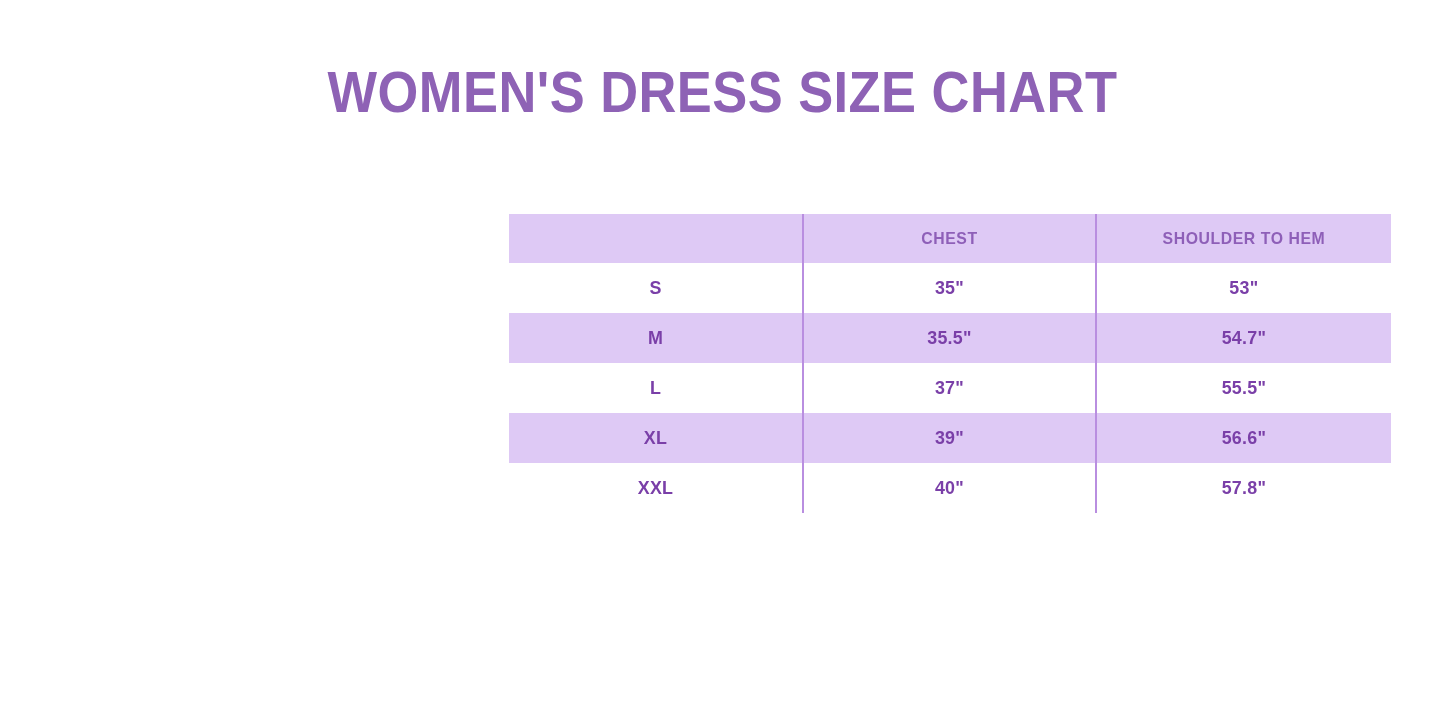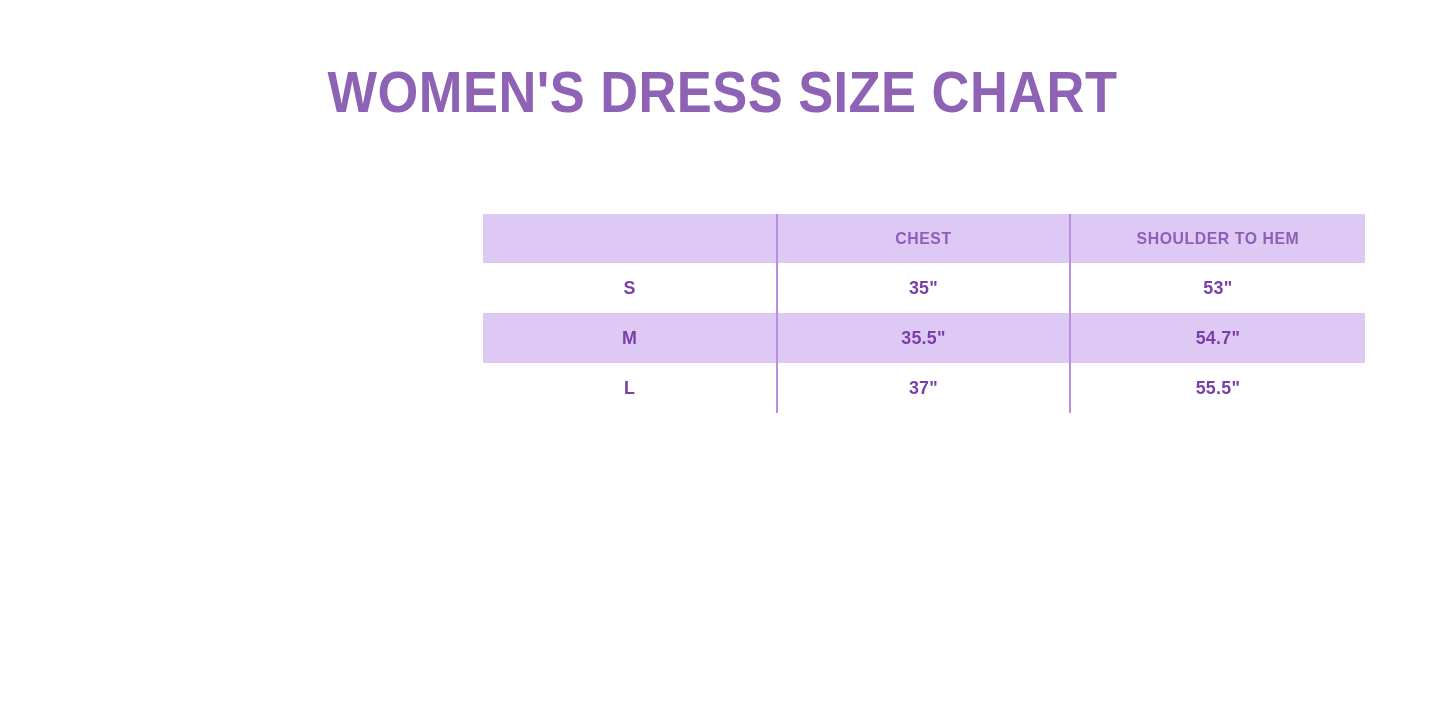--- a/index.html
+++ b/index.html
@@ -30,21 +30,21 @@
     color: #8E62B5;
     transform: scaleX(0.92);
     transform-origin: center top;
     white-space: nowrap;
     user-select: none;
   }
 
   
   #size-table {
     position: absolute;
-    left: 483px;
+    left: 509px;
     top: 214px;
     width: 882px;
     border-collapse: collapse;
     table-layout: fixed;
   }
   #size-table col.c-size { width: 294px; }
   #size-table col.c-chest { width: 293px; }
   #size-table col.c-hem { width: 295px; }
 
   #size-table th,
@@ -123,14 +123,24 @@
     <tr class="row-shade">
       <td class="cell-size">M</td>
       <td class="col-div">35.5"</td>
       <td class="col-div">54.7"</td>
     </tr>
     <tr class="row-light">
       <td class="cell-size">L</td>
       <td class="col-div">37"</td>
       <td class="col-div">55.5"</td>
     </tr>
+    <tr class="row-shade">
+      <td class="cell-size">XL</td>
+      <td class="col-div">39"</td>
+      <td class="col-div">56.6"</td>
+    </tr>
+    <tr class="row-light">
+      <td class="cell-size">XXL</td>
+      <td class="col-div">40"</td>
+      <td class="col-div">57.8"</td>
+    </tr>
   </tbody>
 </table>
 
 </body></html>

